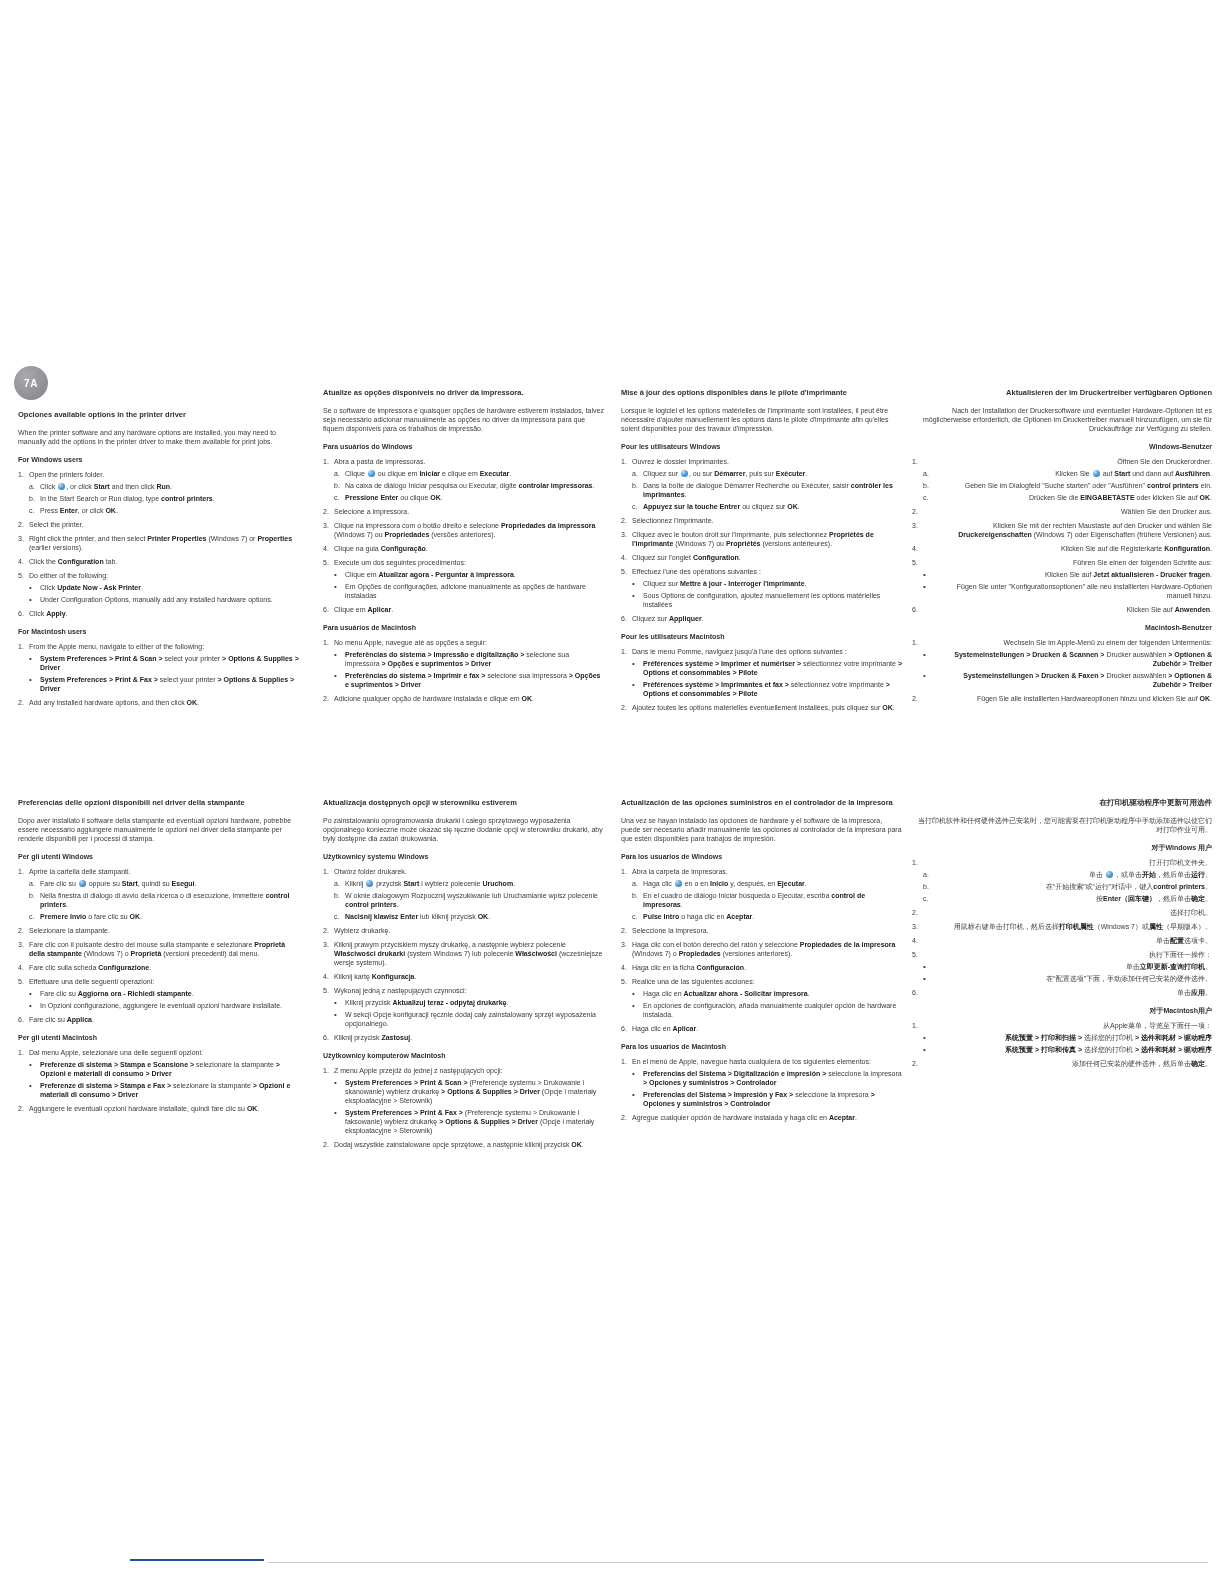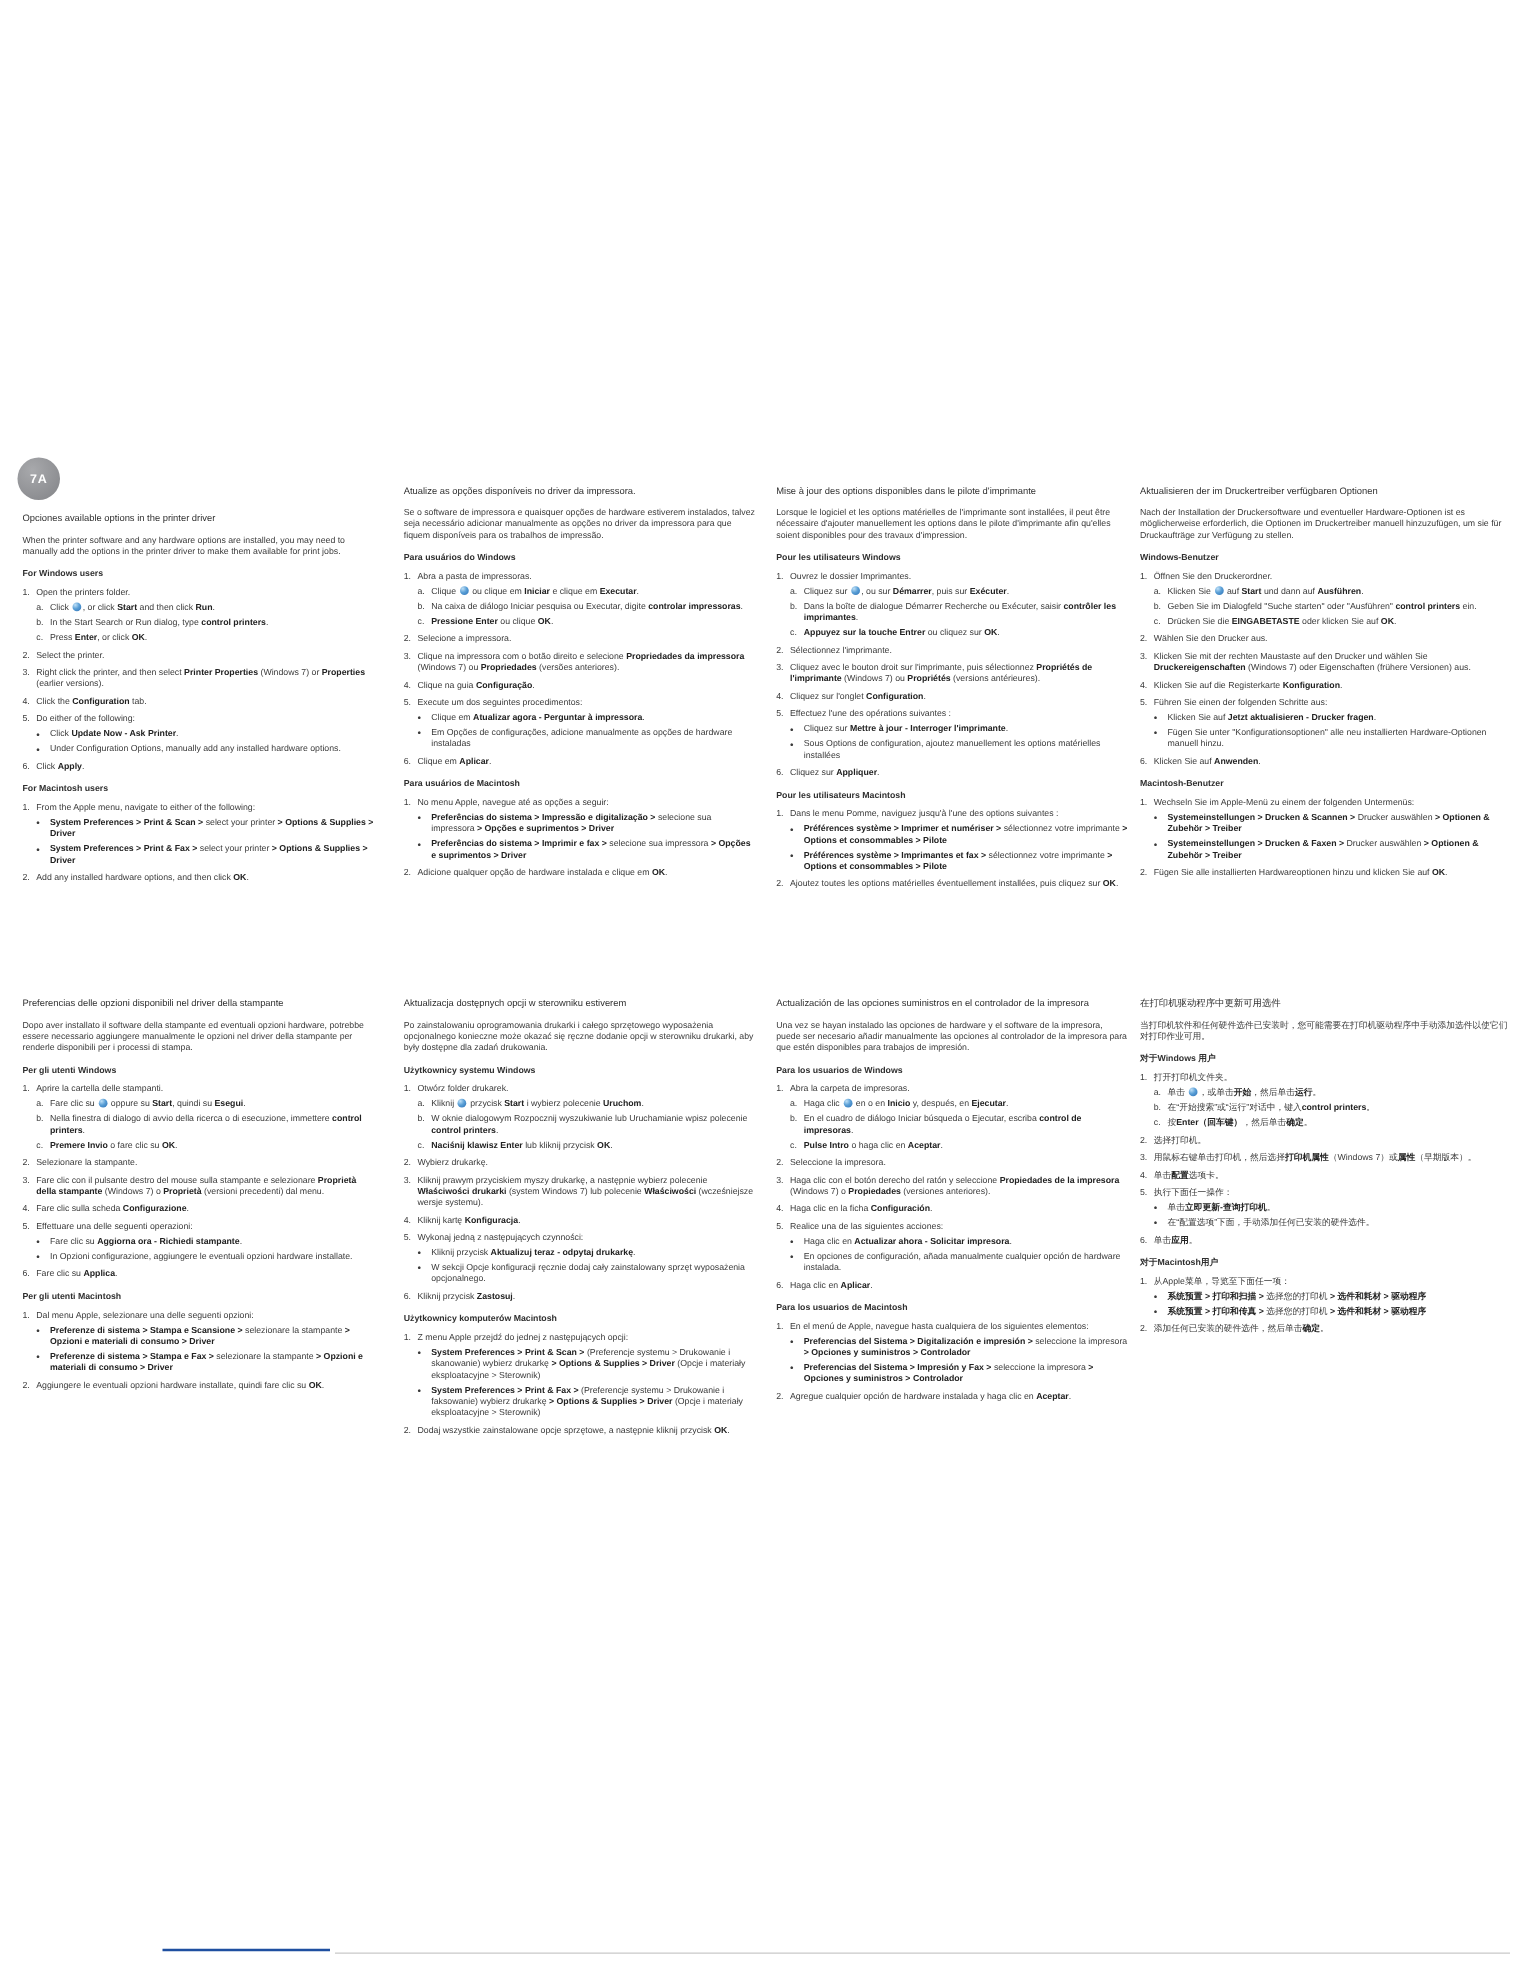--- a/index.html
+++ b/index.html
@@ -23,23 +23,23 @@
   .section { position:absolute; left:18px; width:1196px; }
   #section-1 { top:366px; }
   #section-2 { top:798px; }
 
   .column { position:absolute; top:0; width:282px; font-size:7px; line-height:9px; }
   #section-1 .column { padding-top:22px; }
   #section-1 .column.has-badge { padding-top:44px; }
   .column:nth-child(1){ left:0; }
   .column:nth-child(2){ left:305px; }
   .column:nth-child(3){ left:603px; }
-  .column:nth-child(4){ left:894px; width:300px; }
+  .column:nth-child(4){ left:894px; width:300px;text-align:right; }
 
-  .col-title { font-weight:normal; font-size:7.5px; line-height:9px; margin-bottom:9px; color:#2f2f2f; }
+  .col-title { font-weight:bold; font-size:7.5px; line-height:9px; margin-bottom:9px; color:#2f2f2f; }
   .intro { margin-bottom:9px; }
   .subheading { font-weight:bold; margin:9px 0 6px 0; color:#2f2f2f; }
 
   .step { position:relative; padding-left:11px; margin-bottom:5px; }
   .step > .marker { position:absolute; left:0; top:0; }
   .substep { position:relative; padding-left:11px; margin-top:3px; }
   .substep > .marker { position:absolute; left:0; top:0; }
   .substep.bullet > .marker { font-size:8px; line-height:9px; }
   b { color:#222; }
 

